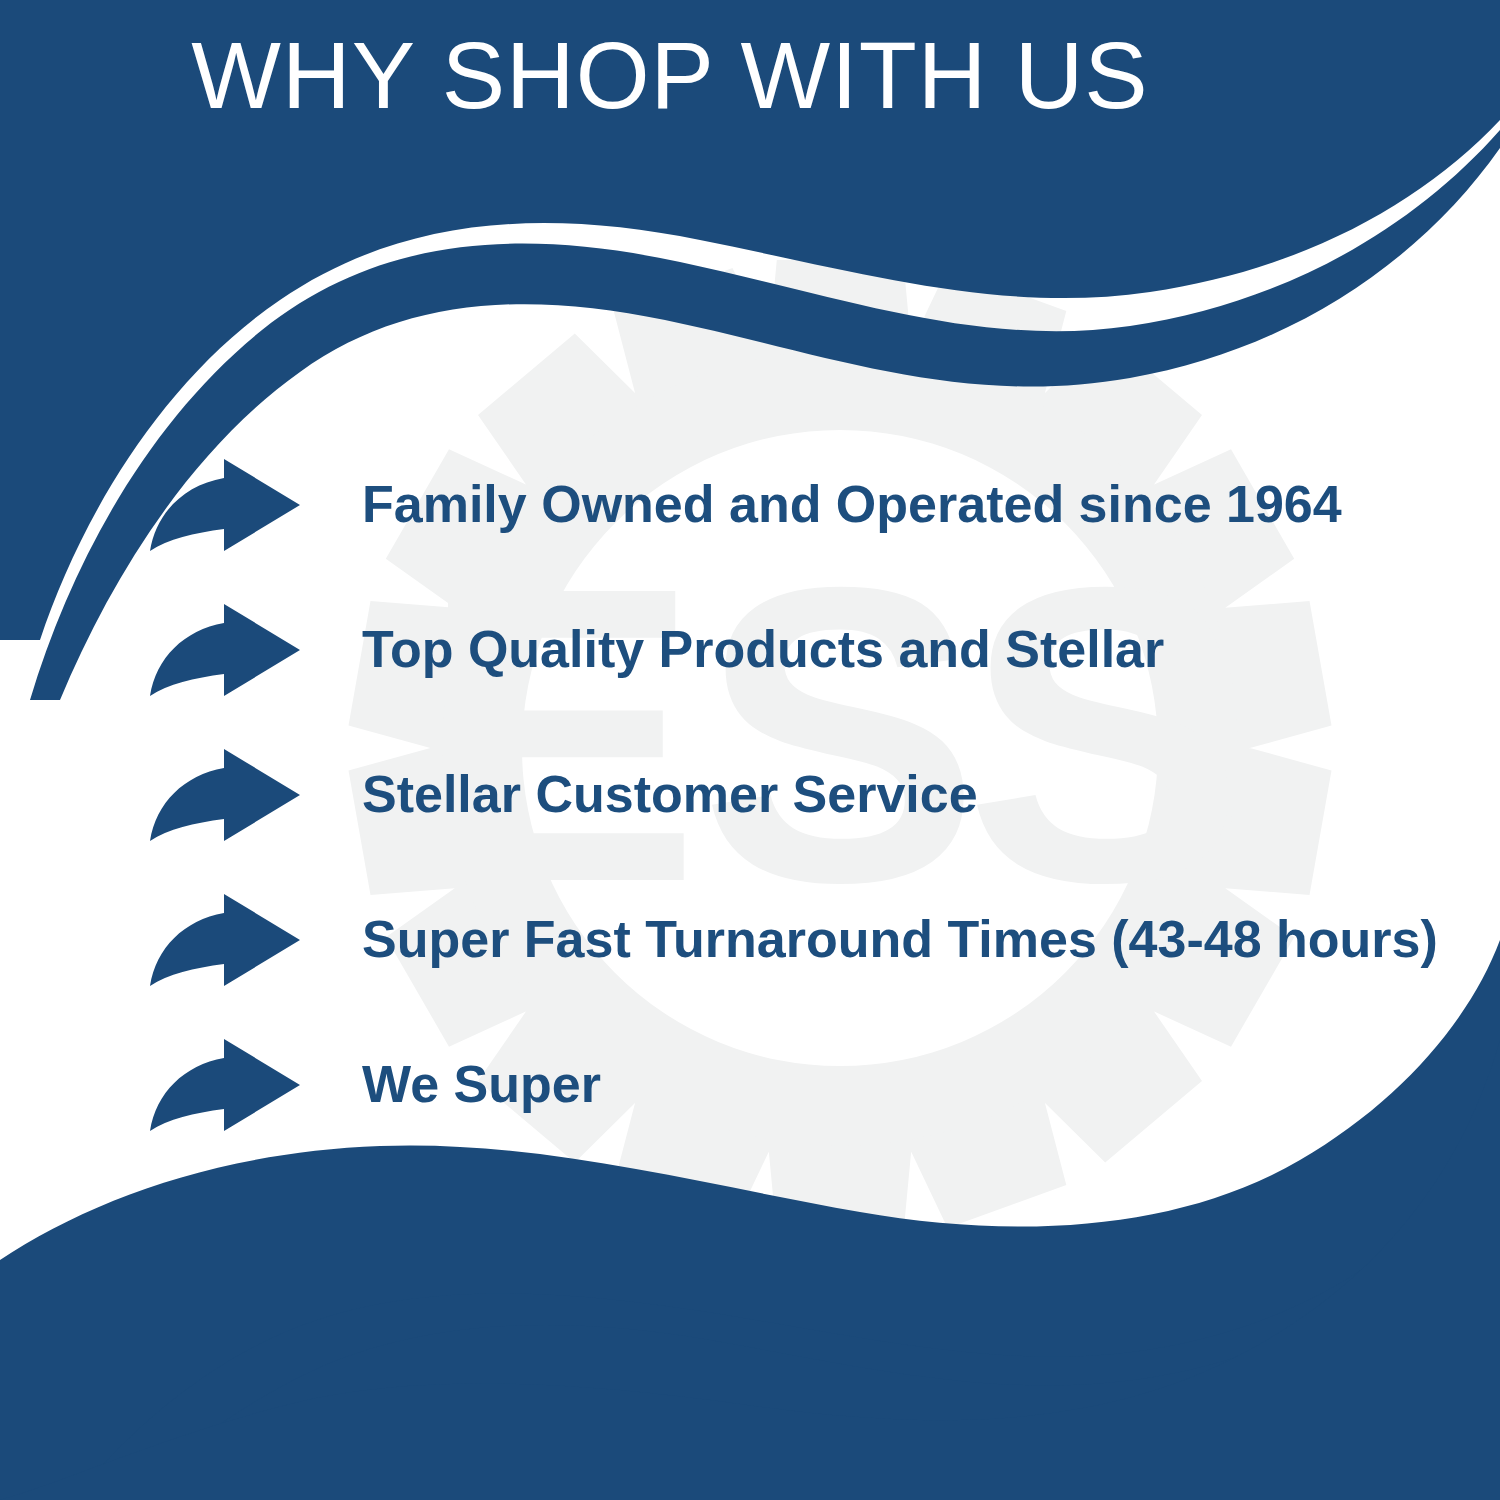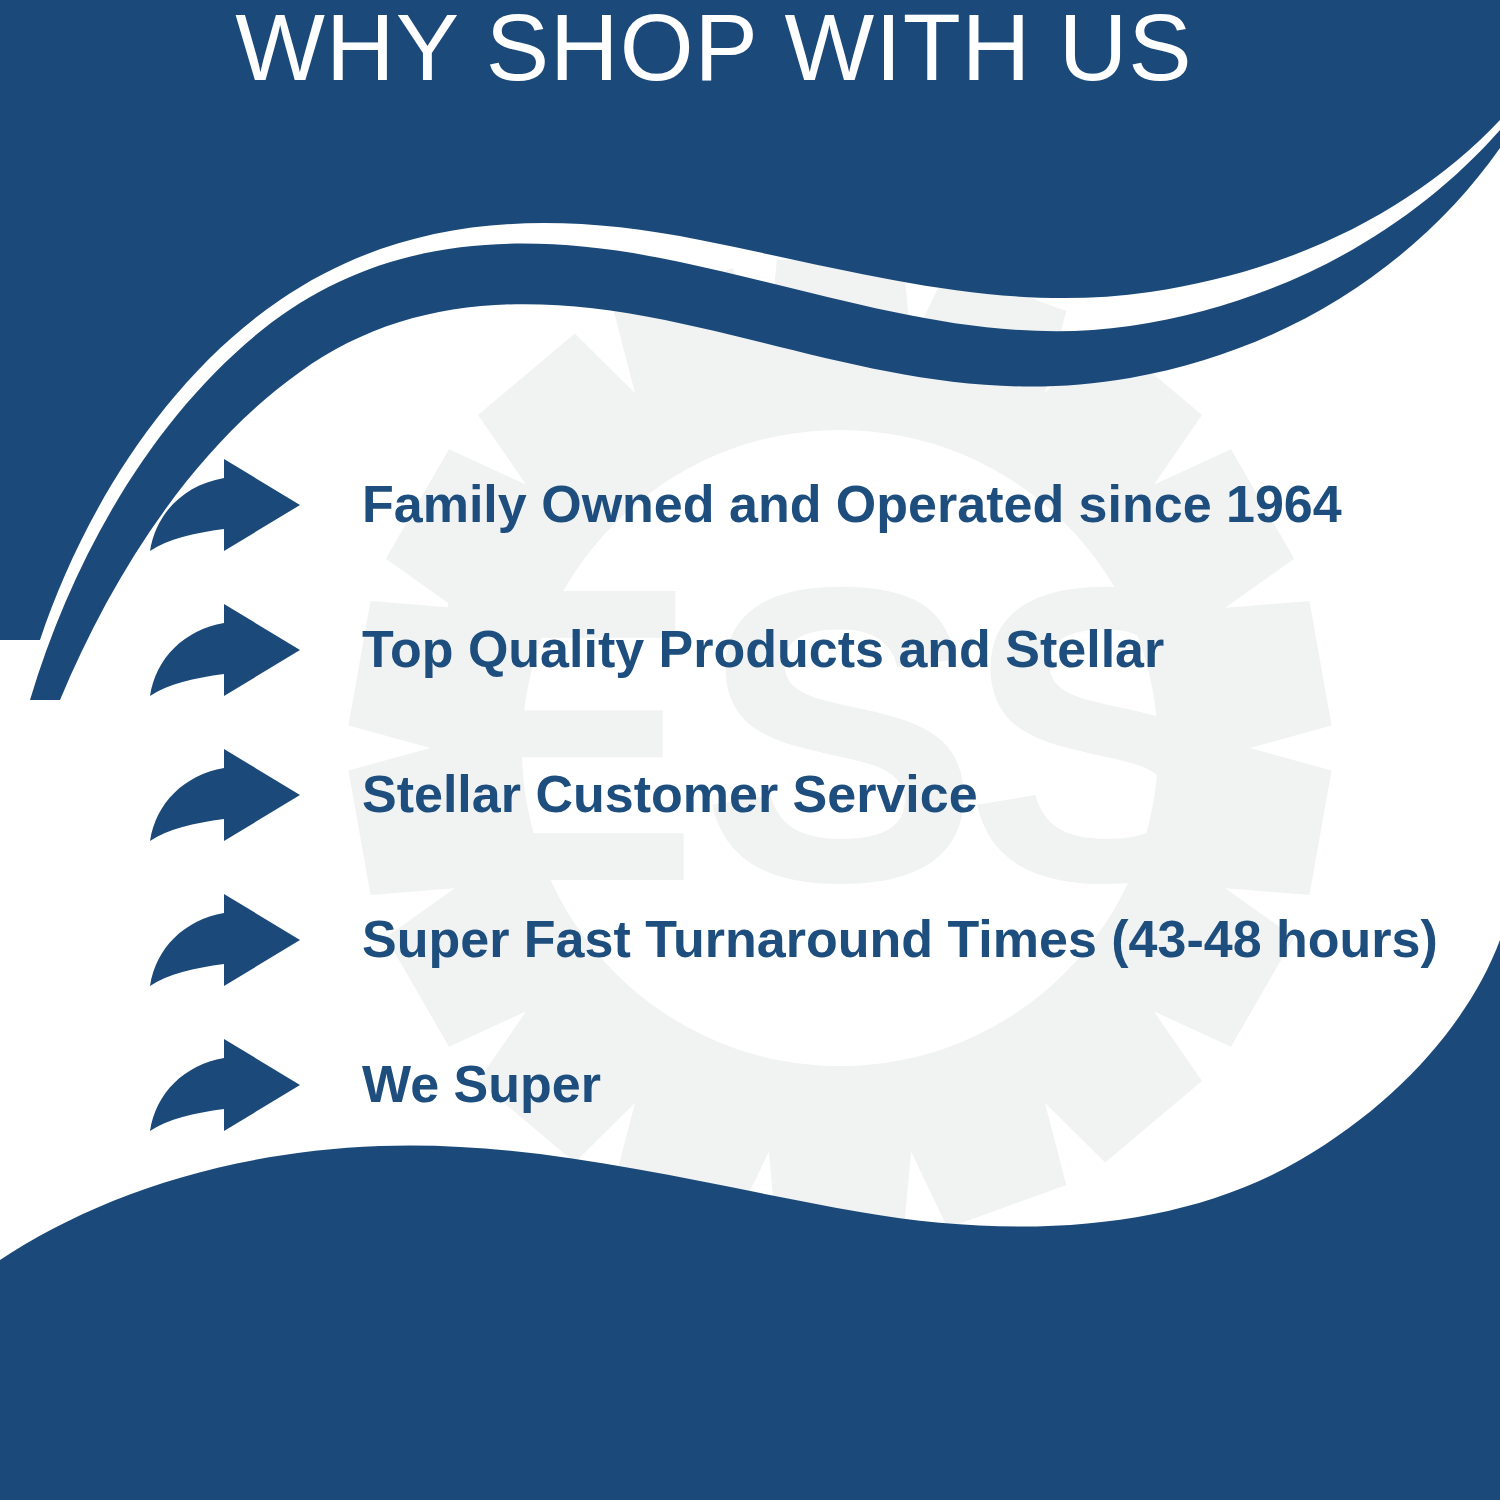--- a/index.html
+++ b/index.html
@@ -26,22 +26,22 @@
   }
   .layer svg { display: block; width: 1500px; height: 1500px; }
 
   
   .title-wrap {
     position: absolute;
     top: 0; left: 0;
     width: 1340px;
     height: 150px;
     display: flex;
+    align-items: center;
     justify-content: center;
-    margin-left: 44px;
   }
   .title {
     color: #ffffff;
     font-size: 95px;
     line-height: 1;
     font-weight: 400;
     letter-spacing: 1px;
     white-space: nowrap;
     font-family: "Liberation Sans", sans-serif;
   }

